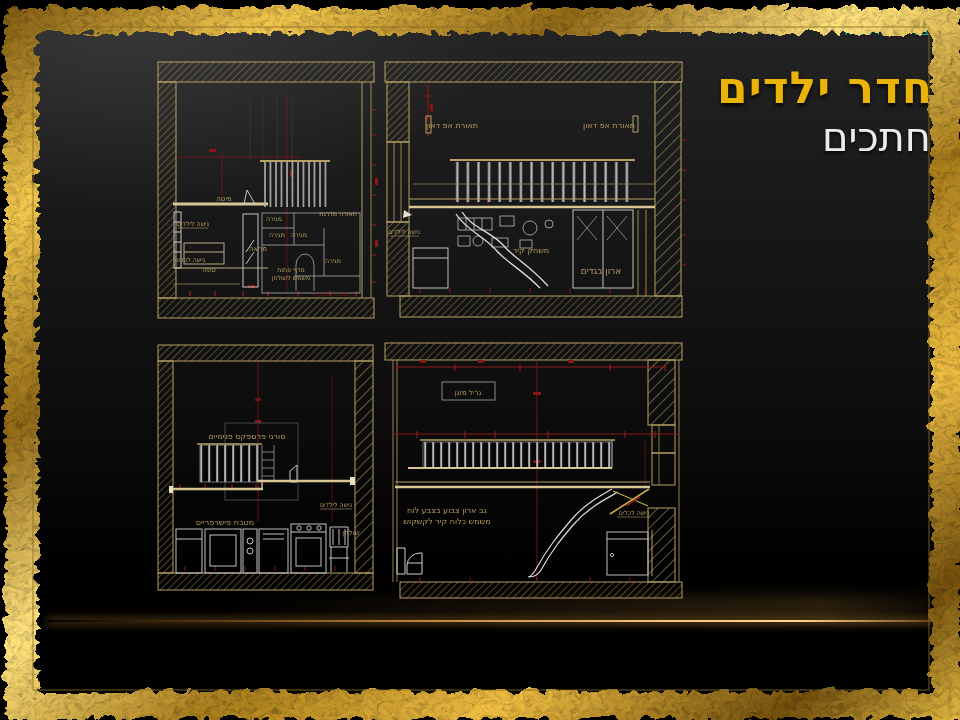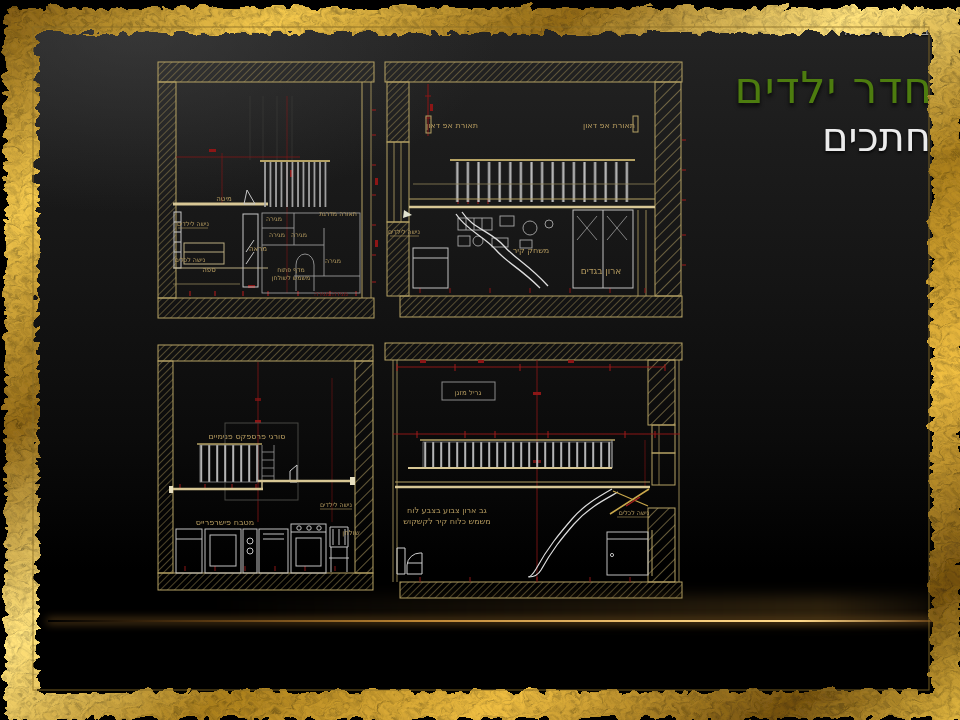--- a/index.html
+++ b/index.html
@@ -4,22 +4,22 @@
 <style>
   *{margin:0;padding:0;box-sizing:border-box}
   html,body{width:960px;height:720px;background:#000;overflow:hidden}
   #stage{position:relative;width:960px;height:720px;background:#000;font-family:"DejaVu Sans",sans-serif}
   .slide-bg{position:absolute;left:28px;top:24px;width:904px;height:666px;
     background:
       radial-gradient(ellipse 520px 270px at 12% 0%, rgba(72,72,72,.55), rgba(0,0,0,0) 70%),
       linear-gradient(to bottom,#242424 0%,#1c1c1c 18%,#141414 40%,#0b0b0b 62%,#000 82%);}
   svg.cad,svg.frame{position:absolute;left:0;top:0}
   svg.frame{pointer-events:none}
-  .blessing{position:absolute;top:23px;right:31px;color:#a3a3a3;font-size:13px;direction:rtl;text-shadow:0 1px 2px #000}
-  .title{position:absolute;top:62px;right:27px;color:#4d7c0f;font-size:44px;font-weight:normal;direction:rtl;
+  .blessing{position:absolute;top:23px;right:31px;color:#14b8a6;font-size:13px;direction:rtl;text-shadow:0 1px 2px #000}
+  .title{position:absolute;top:62px;right:27px;color:#eab308;font-size:44px;font-weight:bold;direction:rtl;
     letter-spacing:1px;text-shadow:0 3px 4px rgba(0,0,0,.85)}
   .subtitle{position:absolute;top:114px;right:29px;color:#ececec;font-size:40px;direction:rtl;text-shadow:0 2px 3px rgba(0,0,0,.8)}
   .streak{position:absolute;left:48px;top:620px;width:884px;height:2px;
     background:linear-gradient(to right,rgba(150,95,25,0),rgba(175,112,35,.5) 18%,rgba(220,155,60,.85) 42%,#f3c878 70%,#ffd98a 85%,rgba(180,115,40,.55) 100%);
     box-shadow:0 0 9px 1px rgba(220,155,60,.55)}
   .streak-glow{position:absolute;left:210px;top:596px;width:722px;height:26px;
     background:linear-gradient(to right,rgba(120,85,35,0),rgba(130,95,40,.22) 55%,rgba(150,110,45,.3) 85%,rgba(120,85,35,.12));
     filter:blur(7px)}
   text{font-family:"DejaVu Sans",sans-serif}
   .lbl{fill:#b49a5f;font-size:7px;text-anchor:middle}

